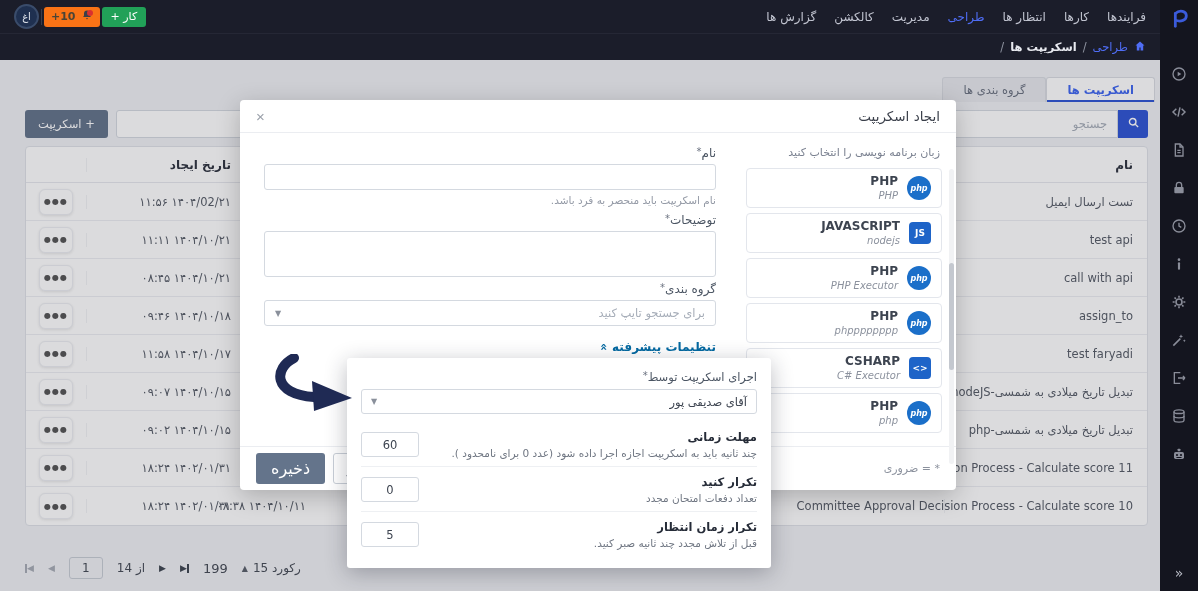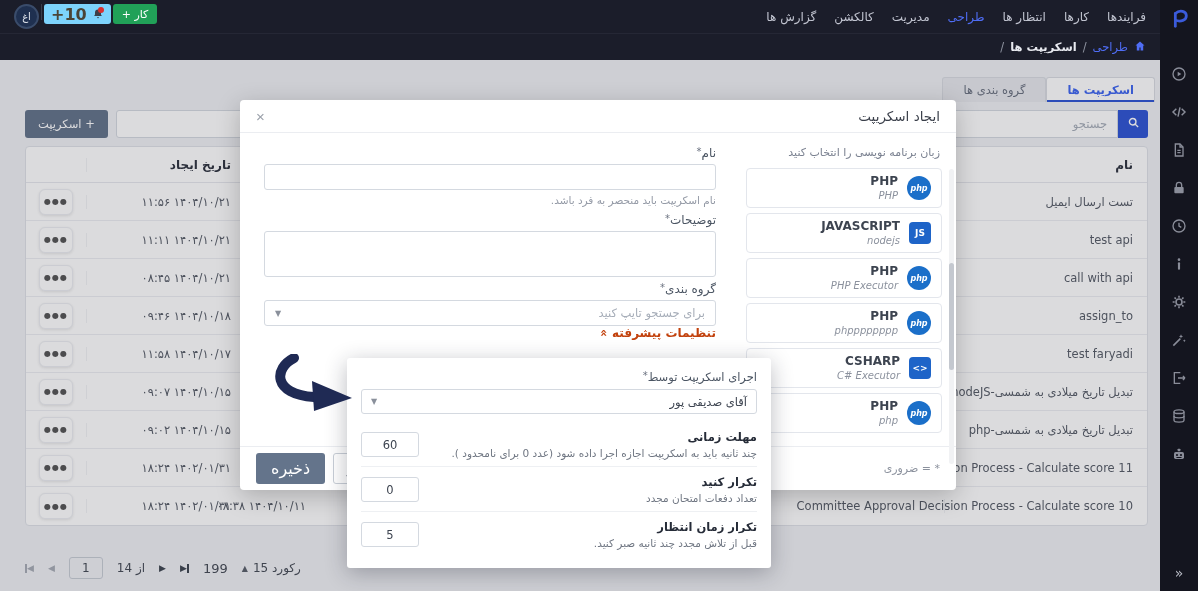--- a/index.html
+++ b/index.html
@@ -13,24 +13,24 @@
   .sb-ic{width:16px;height:16px;margin:11px 0;color:#8a8d99;cursor:pointer}
   .sb-ic svg{width:16px;height:16px;display:block}
   .sb-collapse{margin-top:auto;margin-bottom:10px;color:#b7bac4;font-size:14px;cursor:pointer}
 
   
   .topbar{position:absolute;top:0;left:0;right:38px;height:33px;background:#1b1d2a;display:flex;align-items:center;padding:0 14px;z-index:5}
   .top-nav{display:flex;gap:18px;font-size:12px;color:#c2c5d1}
   .nav-item{cursor:pointer;white-space:nowrap}
   .nav-item.active{color:#4f6df5}
   .top-spacer{flex:1}
-  .user-area{display:flex;align-items:flex-start;gap:2px;direction:ltr}
+  .user-area{display:flex;align-items:center;gap:2px;direction:ltr}
   .avatar{width:25px;height:25px;border-radius:50%;background:#1f3050;border:2px solid #3a4c6b;color:#e3e7ef;font-size:10px;display:flex;align-items:center;justify-content:center;cursor:pointer}
   .vdiv{width:1px;height:16px;background:#3a3d4a}
-  .notif{background:#7dd3fc;border-radius:3px;height:20px;padding:0 7px;display:flex;align-items:center;gap:5px;font-size:16px;color:#4a4436;font-weight:bold;position:relative;cursor:pointer}
+  .notif{background:#f97316;border-radius:3px;height:20px;padding:0 7px;display:flex;align-items:center;gap:5px;font-size:11px;color:#4a4436;font-weight:bold;position:relative;cursor:pointer}
   .notif svg{width:12px;height:12px}
   .red-dot{position:absolute;top:3px;right:7px;width:6px;height:6px;border-radius:50%;background:#d93030}
   .task-btn{background:#21a158;color:#fff;font-size:11px;border:none;border-radius:3px;height:20px;padding:0 9px;display:flex;align-items:center;cursor:pointer;font-family:inherit}
   .breadcrumb{position:absolute;top:33px;left:0;right:38px;height:27px;background:#1b1d2a;border-top:1px solid #252735;display:flex;align-items:center;padding:0 14px;font-size:11.5px;color:#8f94a1;gap:6px;z-index:5}
   .breadcrumb svg{width:12px;height:12px}
   .bc-link{color:#4f6df5;cursor:pointer}
   .bc-current{color:#e8eaf0;font-weight:bold}
 
   
   .content{position:absolute;top:60px;left:0;right:38px;bottom:0;background:#f0f1f5;z-index:1}
@@ -84,21 +84,21 @@
   .scroll-thumb{position:absolute;top:32%;height:36%;width:5px;background:#c4c8cf;border-radius:3px;cursor:pointer}
   .form-col{flex:1;padding:8px 22px 0 24px;display:flex;flex-direction:column}
   .f-label{font-size:12px;color:#4b5563;margin:5px 0 4px;text-align:right}
   .star{font-size:10px;vertical-align:top;color:#6b7280}
   .f-input,.f-textarea{width:100%;border:1px solid #d4d9e0;border-radius:3px;font-family:inherit;font-size:11.5px;padding:3px 8px;color:#333;outline:none}
   .f-input{height:26px}
   .f-textarea{height:46px;resize:none}
   .f-help{font-size:10.5px;color:#949aa6;margin:4px 0 2px;text-align:right}
   .f-select{height:26px;border:1px solid #d4d9e0;border-radius:3px;display:flex;align-items:center;justify-content:space-between;padding:0 10px;font-size:11.5px;color:#a6adb8;cursor:pointer;background:#fff}
   .sel-caret{font-size:8px;color:#8a909b}
-  .adv-link{color:#c2410c;font-size:12px;font-weight:bold;display:flex;align-items:center;gap:4px;width:max-content;cursor:pointer}
+  .adv-link{color:#0369a1;font-size:12px;font-weight:bold;margin-top:14px;display:flex;align-items:center;gap:4px;width:max-content;cursor:pointer}
   .chev{display:inline-block;transform:rotate(90deg);font-size:12px;font-weight:bold}
   .modal-foot{height:44px;border-top:1px solid #ebedf1;display:flex;align-items:center;justify-content:space-between;padding:0 16px;flex:none;margin-top:auto}
   .foot-note{font-size:11px;color:#8b919d;margin-left:0;margin-right:0;padding-left:34px}
   .btns{display:flex;gap:8px;direction:ltr}
   .save-btn{background:#64748b;color:#fff;border:none;border-radius:3px;font-size:16px;padding:6px 15px;cursor:pointer;font-family:inherit}
   .cancel-btn{background:#fff;color:#6b7280;border:1px solid #c9cfd7;border-radius:3px;font-size:12px;padding:5px 13px;cursor:pointer;font-family:inherit}
 
   .adv-panel{position:absolute;left:347px;top:358px;width:424px;background:#fff;border-radius:3px;box-shadow:0 5px 22px rgba(25,30,45,.30);z-index:30;padding:10px 14px 12px}
   .ap-label{font-size:11.5px;color:#4b5563;margin:2px 0 5px;text-align:right}
   .ap-select{height:25px;border:1px solid #d4d9e0;border-radius:3px;display:flex;align-items:center;justify-content:space-between;padding:0 9px;font-size:11.5px;color:#3d4450;margin-bottom:8px;cursor:pointer;background:#fff}
@@ -175,21 +175,21 @@
       <div class="c-fill"></div>
       <div class="c-edited"></div>
       <div class="c-created">تاریخ ایجاد</div>
       <div class="c-act"></div>
     </div>
     <div id="tbody">
         <div class="trow">
           <div class="c-name">تست ارسال ایمیل</div>
           <div class="c-fill"></div>
           <div class="c-edited" dir="rtl"></div>
-          <div class="c-created" dir="rtl">۱۴۰۴/۱۰/۲۱ ۱۱:۵۶</div>
+          <div class="c-created" dir="rtl">۱۴۰۴/02/۲۱ ۱۱:۵۶</div>
           <div class="c-act">
             <button class="dots">●●●</button>
           </div>
         </div>
         <div class="trow">
           <div class="c-name">test api</div>
           <div class="c-fill"></div>
           <div class="c-edited" dir="rtl"></div>
           <div class="c-created" dir="rtl">۱۴۰۴/۱۰/۲۱ ۱۱:۱۱</div>
           <div class="c-act">

